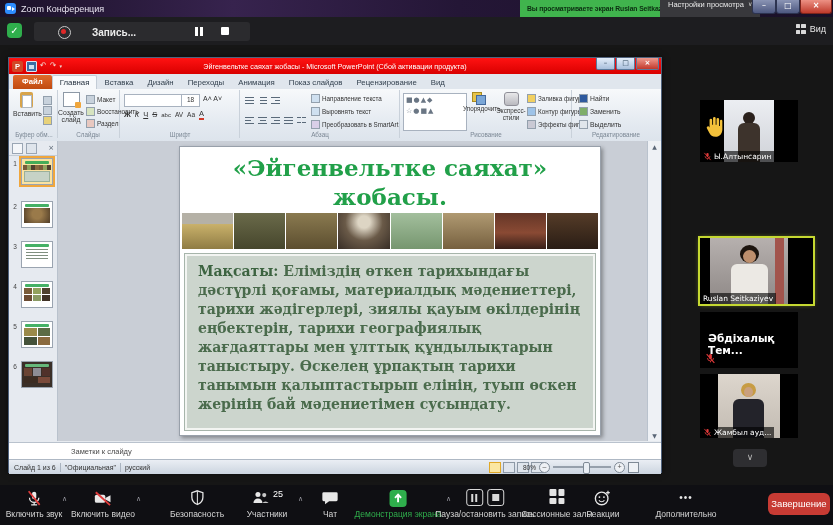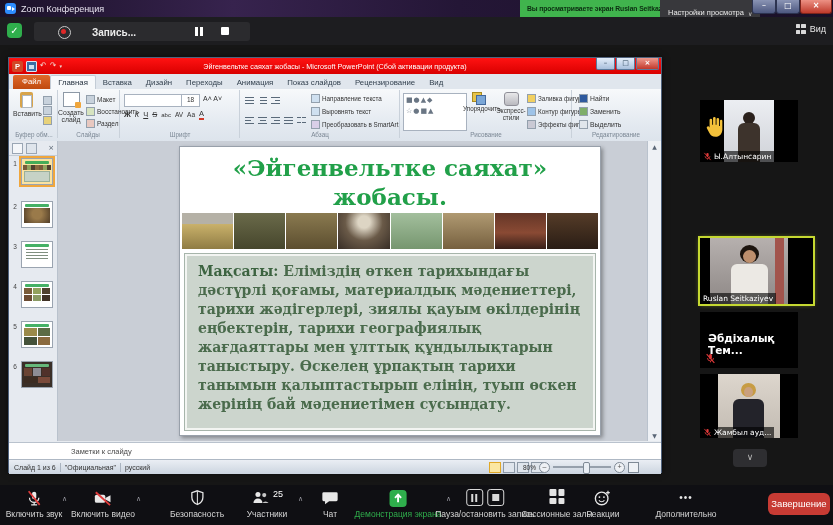--- a/index.html
+++ b/index.html
@@ -13,21 +13,21 @@
           background:linear-gradient(90deg,#1b1129 0%,#37234e 28%,#241636 55%,#191027 100%);
           display:flex;align-items:center;}
   .zlogo{width:11px;height:11px;margin-left:5px;border-radius:3px;background:#2d8cff;position:relative;}
   .zlogo::after{content:"";position:absolute;left:2px;top:3px;width:4px;height:4px;background:#fff;border-radius:1px;}
   .zlogo::before{content:"";position:absolute;right:1.5px;top:3.5px;border-left:3px solid #fff;
           border-top:2px solid transparent;border-bottom:2px solid transparent;}
   .ztitle-text{color:#e6e2ee;font-size:9px;margin-left:5px;}
   .banner-green{position:absolute;left:520px;top:0;height:17px;background:#40b44d;color:#0c2e12;
           font-size:6.8px;font-weight:bold;display:flex;align-items:center;padding:0 7px;letter-spacing:-0.1px;}
   .banner-dark{position:absolute;left:660px;top:0;height:17px;background:#38383c;color:#e8e8e8;
-          font-size:7.5px;display:flex;align-items:flex-end;padding:0 8px;gap:4px;}
+          font-size:7.5px;display:flex;align-items:flex-start;padding:0 8px;gap:4px;}
   .banner-dark .chev{font-size:6px;color:#cfcfcf;}
   .winctl{position:absolute;right:1px;top:0;display:flex;}
   .winbtn{width:22px;height:13px;border:1px solid #2c3350;border-top:none;border-radius:0 0 3px 3px;
           background:linear-gradient(#8a94b4,#4d5880);color:#fff;font-size:8px;line-height:12px;text-align:center;}
   .winbtn.close{width:30px;background:linear-gradient(#ec9184,#bf3a2b);border-color:#7e241b;font-weight:bold;}
 
   
   .recbar{position:absolute;top:17px;left:0;width:833px;height:28px;background:#1d1d20;}
   .secshield{position:absolute;left:7px;top:6px;width:15px;height:15px;background:#2fae4c;border-radius:4px;
           color:#fff;font-size:10px;line-height:15px;text-align:center;}
@@ -57,21 +57,21 @@
   .p-title-text{position:absolute;left:90px;right:90px;text-align:center;color:#fff;font-size:7.2px;
        white-space:nowrap;overflow:hidden;text-overflow:ellipsis;}
   .pctl{position:absolute;right:2px;top:0;display:flex;gap:1px;z-index:2;}
   .pbtn{width:17px;height:11px;border:1px solid #5a7a9c;border-top:none;border-radius:0 0 2px 2px;
        background:linear-gradient(#e4eefa,#a9c0dc);color:#274055;font-size:7px;line-height:10px;text-align:center;}
   .pbtn.pclose{width:21px;background:linear-gradient(#ef9a8e,#c2392c);color:#fff;font-weight:bold;}
 
   .p-tabs{position:absolute;left:0;top:16px;width:100%;height:15px;background:#e0e6ed;border-bottom:1px solid #c3ccd6;
        display:flex;align-items:flex-end;}
   .ftab{height:14px;margin-left:4px;padding:0 9px;background:linear-gradient(#e06a2b,#c04a10);color:#fff;
-       font-size:7.8px;font-weight:normal;line-height:14px;border-radius:2px 2px 0 0;margin-top:20px;}
+       font-size:7.8px;font-weight:bold;line-height:14px;border-radius:2px 2px 0 0;margin-top:20px;}
   .rtab{height:13px;padding:0 7px;font-size:7.8px;color:#33414f;line-height:13px;}
   .rtab.active{background:#f7f9fb;border:1px solid #c3ccd6;border-bottom:none;border-radius:2px 2px 0 0;color:#1f2c3a;}
 
   .p-ribbon{position:absolute;left:0;top:31px;width:100%;height:52px;
        background:linear-gradient(#f7f9fb,#e3e9f0 70%,#dde4ec);border-bottom:1px solid #b9c2cd;}
   .rgroup{position:absolute;top:1px;height:48px;border-right:1px solid #c9d1da;}
   .g-label{position:absolute;bottom:0px;left:0;width:100%;text-align:center;font-size:6.3px;color:#7b8794;white-space:nowrap;}
   .bigbtn{position:absolute;top:2px;width:26px;text-align:center;font-size:6.8px;color:#333;line-height:7px;}
   .clipicon{width:13px;height:16px;margin:0 auto 2px;background:#d8a44a;border-radius:2px;position:relative;}
   .clipicon::after{content:"";position:absolute;left:2.5px;top:3px;width:8px;height:11px;background:#fff;border:0.5px solid #b0b8c0;}

